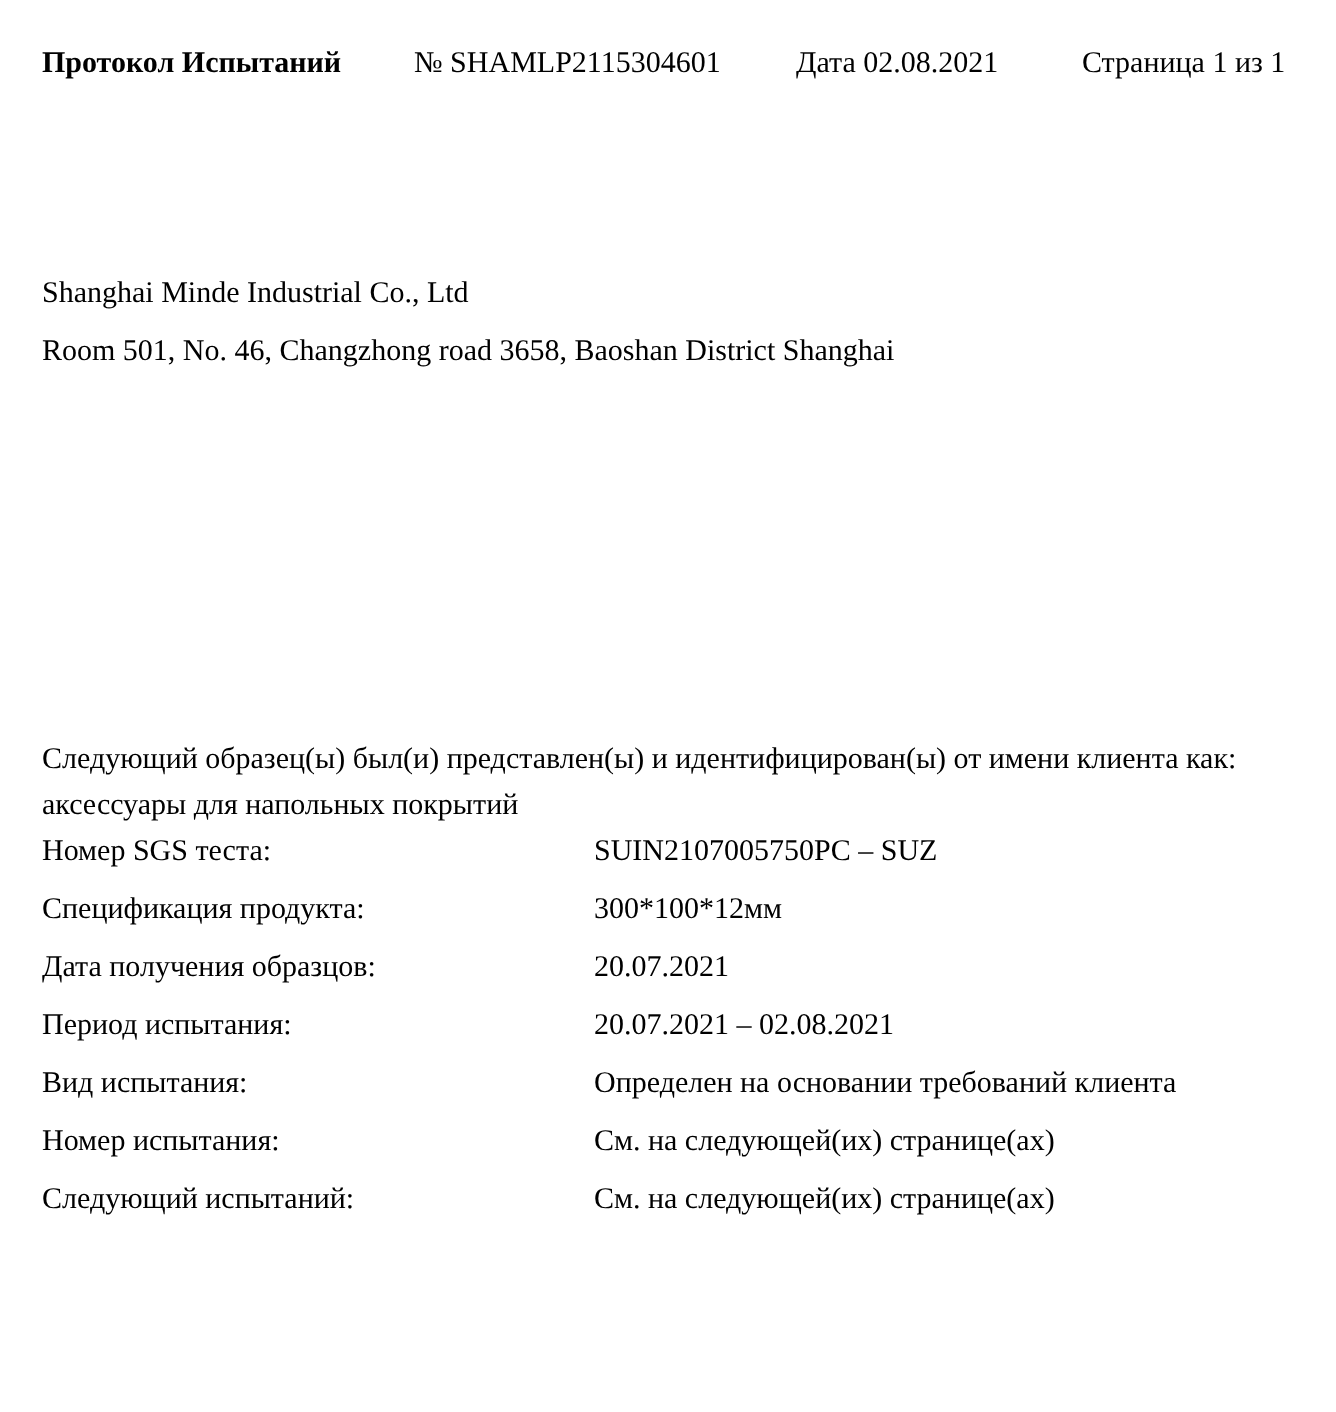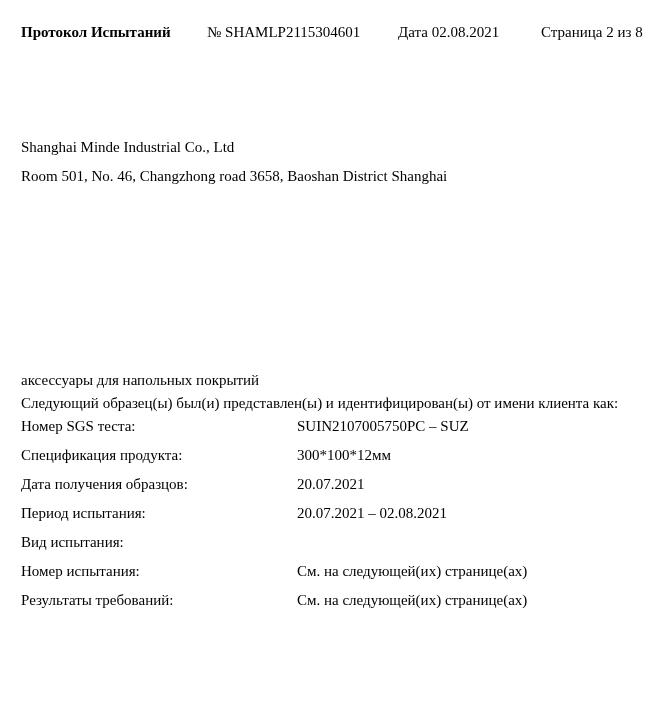--- a/index.html
+++ b/index.html
@@ -62,28 +62,28 @@
   }
 </style>
 </head>
 <body>
 
 <div class="page">
 
   <span class="abs hdr-title">Протокол Испытаний</span>
   <span class="abs hdr-num">№ SHAMLP2115304601</span>
   <span class="abs hdr-date">Дата 02.08.2021</span>
-  <span class="abs hdr-page">Страница 2 из 8</span>
+  <span class="abs hdr-page">Страница 1 из 1</span>
 
   <span class="abs company">Shanghai Minde Industrial Co., Ltd</span>
   <span class="abs address">Room 501, No. 46, Changzhong road 3658, Baoshan District Shanghai</span>
 
   <div class="sample-desc">
+    <div>Следующий образец(ы) был(и) представлен(ы) и идентифицирован(ы) от имени клиента как:</div>
     <div>аксессуары для напольных покрытий</div>
-    <div>Следующий образец(ы) был(и) представлен(ы) и идентифицирован(ы) от имени клиента как:</div>
   </div>
 
   <div class="details">
     <div class="detail-row">
       <span class="detail-label">Номер SGS теста:</span>
       <span class="detail-value">SUIN2107005750PC – SUZ</span>
     </div>
     <div class="detail-row">
       <span class="detail-label">Спецификация продукта:</span>
       <span class="detail-value">300*100*12мм</span>
@@ -91,24 +91,25 @@
     <div class="detail-row">
       <span class="detail-label">Дата получения образцов:</span>
       <span class="detail-value">20.07.2021</span>
     </div>
     <div class="detail-row">
       <span class="detail-label">Период испытания:</span>
       <span class="detail-value">20.07.2021 – 02.08.2021</span>
     </div>
     <div class="detail-row">
       <span class="detail-label">Вид испытания:</span>
+      <span class="detail-value">Определен на основании требований клиента</span>
     </div>
     <div class="detail-row">
       <span class="detail-label">Номер испытания:</span>
       <span class="detail-value">См. на следующей(их) странице(ах)</span>
     </div>
     <div class="detail-row">
-      <span class="detail-label">Результаты требований:</span>
+      <span class="detail-label">Следующий испытаний:</span>
       <span class="detail-value">См. на следующей(их) странице(ах)</span>
     </div>
   </div>
 
 </div>
 
 </body></html>

